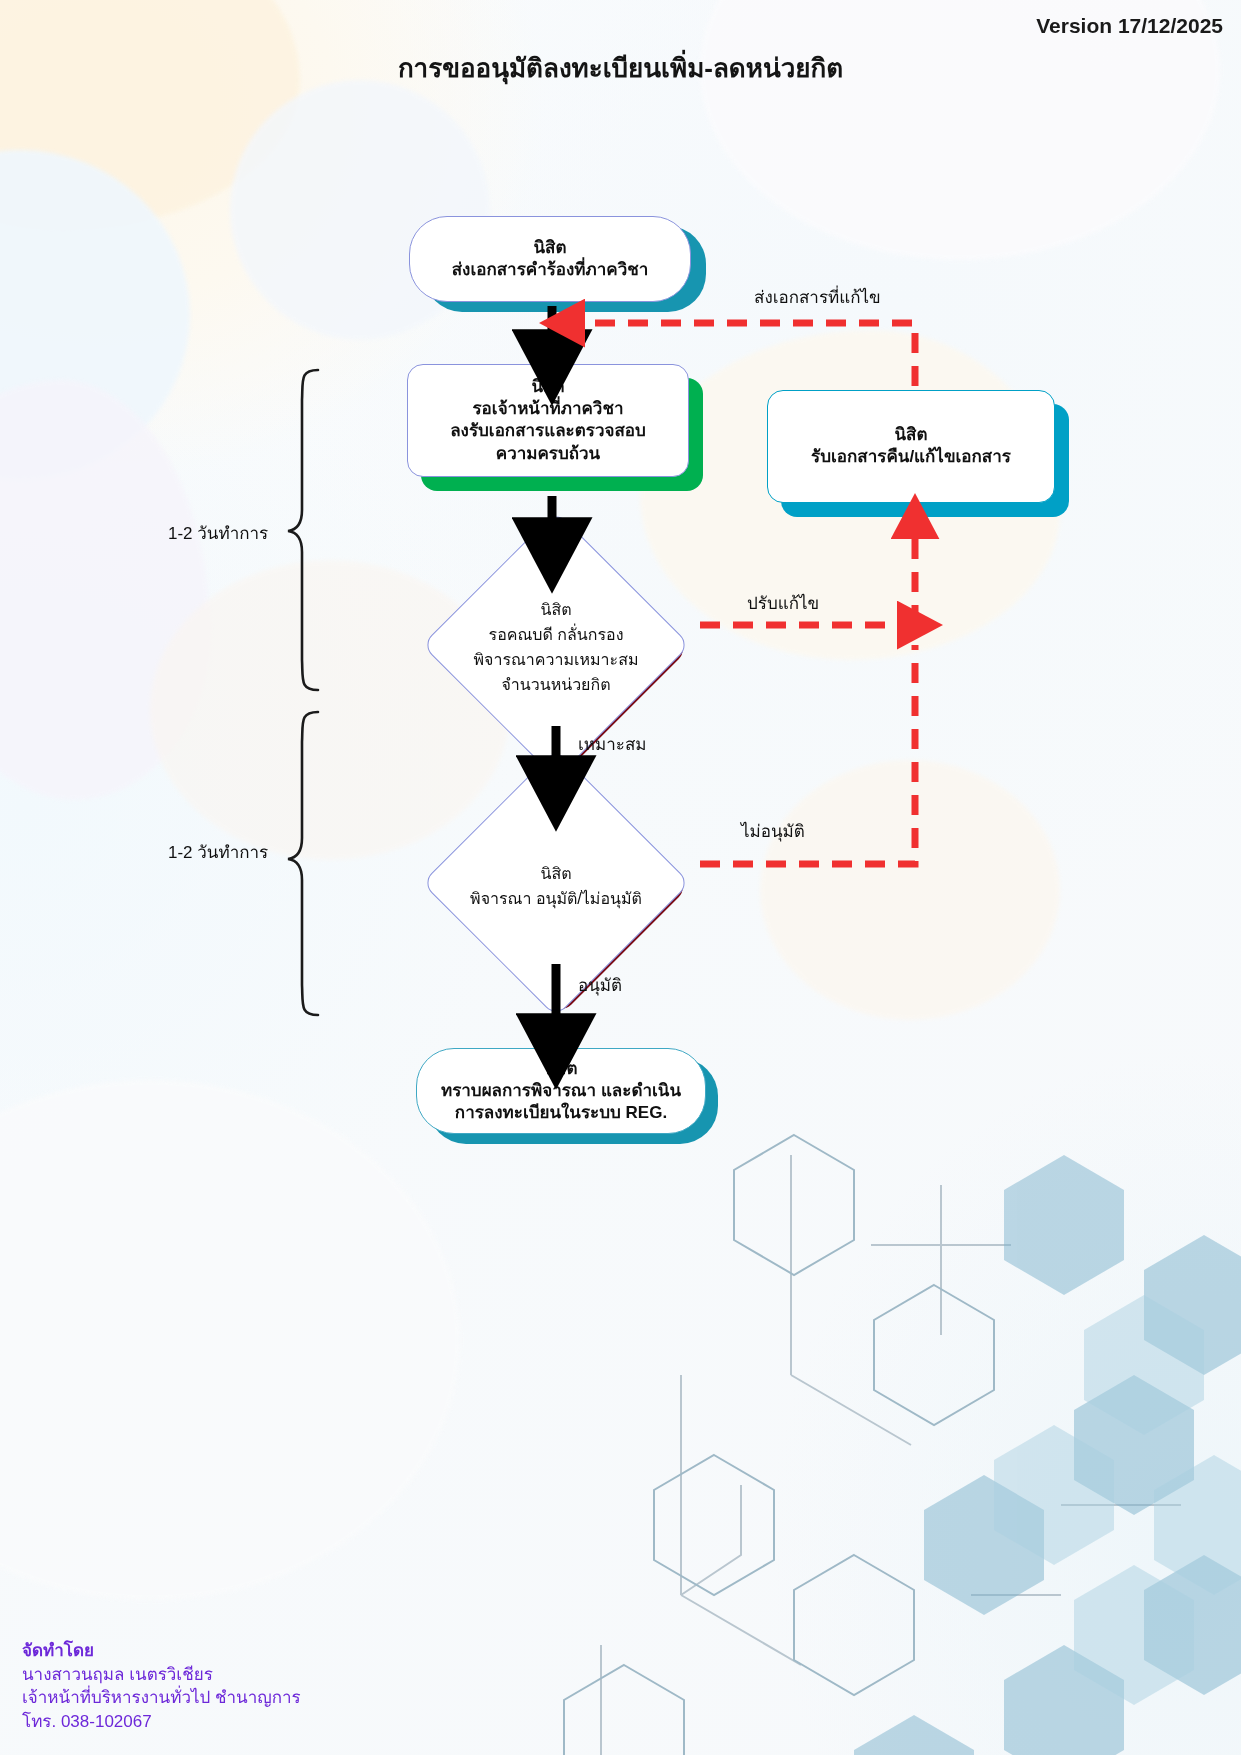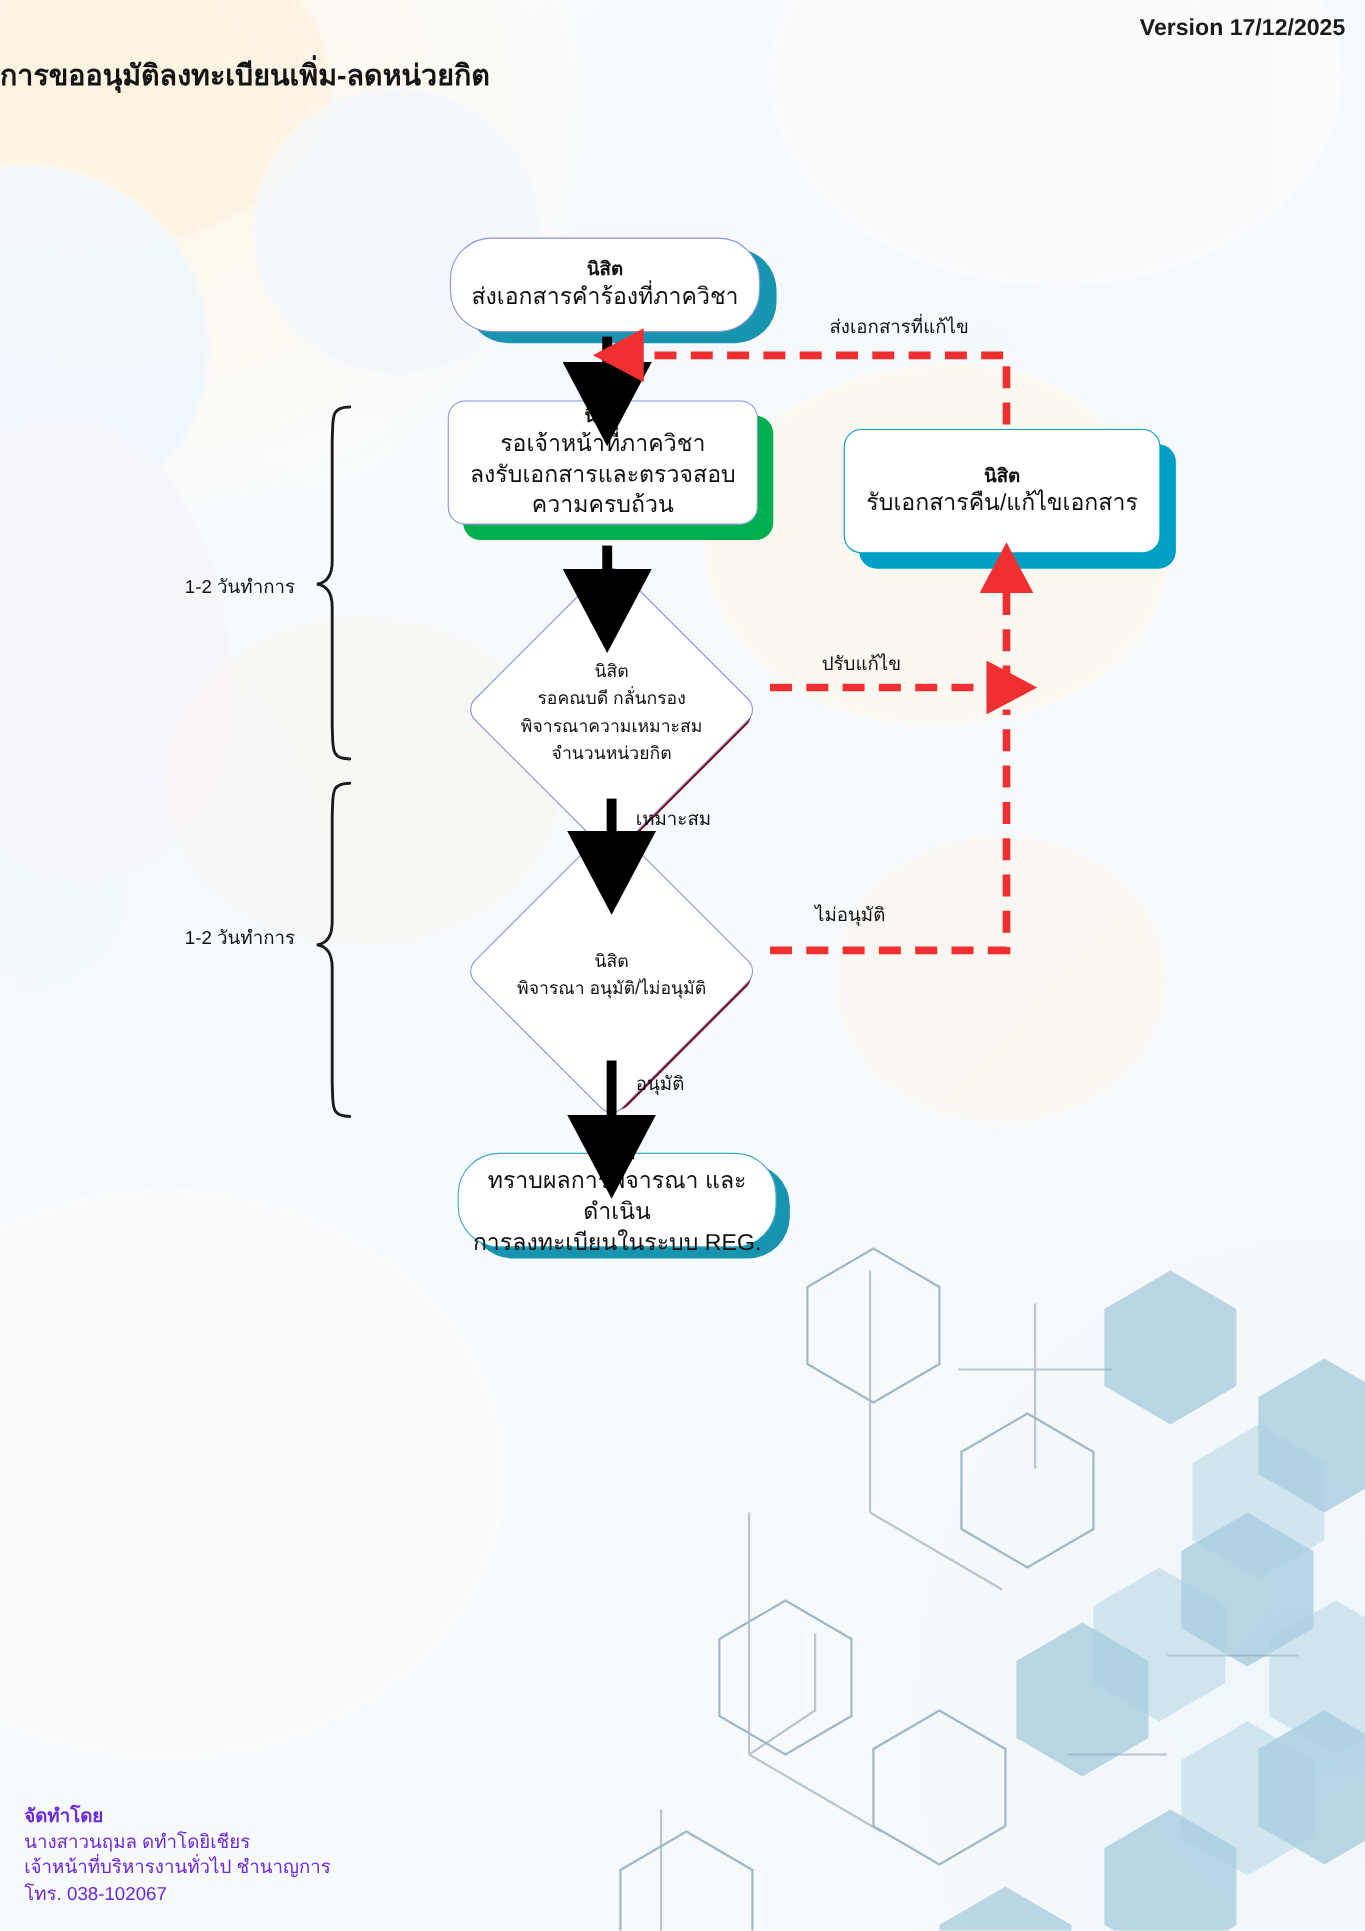--- a/index.html
+++ b/index.html
@@ -31,30 +31,30 @@
       border-radius:55% 45% 50% 50%/50% 55% 45% 50%;}
   .b7{width:360px;height:300px;left:150px;top:560px;background:#fbf5ef;opacity:.55;}
   .b8{width:300px;height:260px;left:760px;top:760px;background:#fdf6ec;opacity:.6;}
   .b9{width:620px;height:520px;left:-160px;top:1080px;background:#fafbfc;opacity:.9;}
 
   
   .hexwrap{position:absolute;right:-20px;bottom:-20px;width:720px;height:650px;}
 
   
   .version{position:absolute;right:18px;top:14px;font-size:21px;font-weight:700;color:#1a1a1a;z-index:5;}
-  .title{position:absolute;left:0;right:0;top:52px;z-index:5;
+  .title{position:absolute;left:0;right:0;top:52px;text-align:center;z-index:5;
     font-size:26px;font-weight:700;color:#141414;line-height:1.28;}
   .title .l2{display:block;}
 
   
   .node{position:absolute;z-index:4;box-sizing:border-box;
     display:flex;align-items:center;justify-content:center;text-align:center;
     background:#ffffff;color:#101010;}
   .node .t1{font-weight:700;font-size:17px;line-height:1.3;display:block;}
-  .node .t2{font-weight:400;font-size:21px;line-height:1.32;display:block;}
+  .node .t2{font-weight:700;font-size:17px;line-height:1.32;display:block;}
 
   .rrect{border:1.6px solid #8a93dd;border-radius:38px;}
   .rrect-sm{border:1.6px solid #8a93dd;border-radius:16px;}
   .shadow{position:absolute;z-index:3;border-radius:38px;}
   .shadow-sm{position:absolute;z-index:3;border-radius:16px;}
 
   
   .diamond{position:absolute;z-index:4;}
   .diamond .face{position:absolute;inset:0;background:#ffffff;border:1.6px solid #8a93dd;
      transform:rotate(45deg);border-radius:14px;}
@@ -218,16 +218,16 @@
 <div class="edge-label" style="left:747px;top:589px;">ปรับแก้ไข</div>
 <div class="edge-label" style="left:578px;top:730px;">เหมาะสม</div>
 <div class="edge-label" style="left:741px;top:817px;">ไม่อนุมัติ</div>
 <div class="edge-label" style="left:578px;top:971px;text-align:right;">อนุมัติ</div>
 
 <div class="brace-label" style="left:168px;top:519px;">1-2 วันทำการ</div>
 <div class="brace-label" style="left:168px;top:838px;">1-2 วันทำการ</div>
 
 <div class="credit">
   <div class="hd">จัดทำโดย</div>
-  <div class="ln">นางสาวนฤมล ดทำโดยิเชียร</div>
+  <div class="ln">นางสาวนฤมล เนตรวิเชียร</div>
   <div class="ln">เจ้าหน้าที่บริหารงานทั่วไป ชำนาญการ</div>
   <div class="ln">โทร. 038-102067</div>
 </div>
 
 </body></html>

